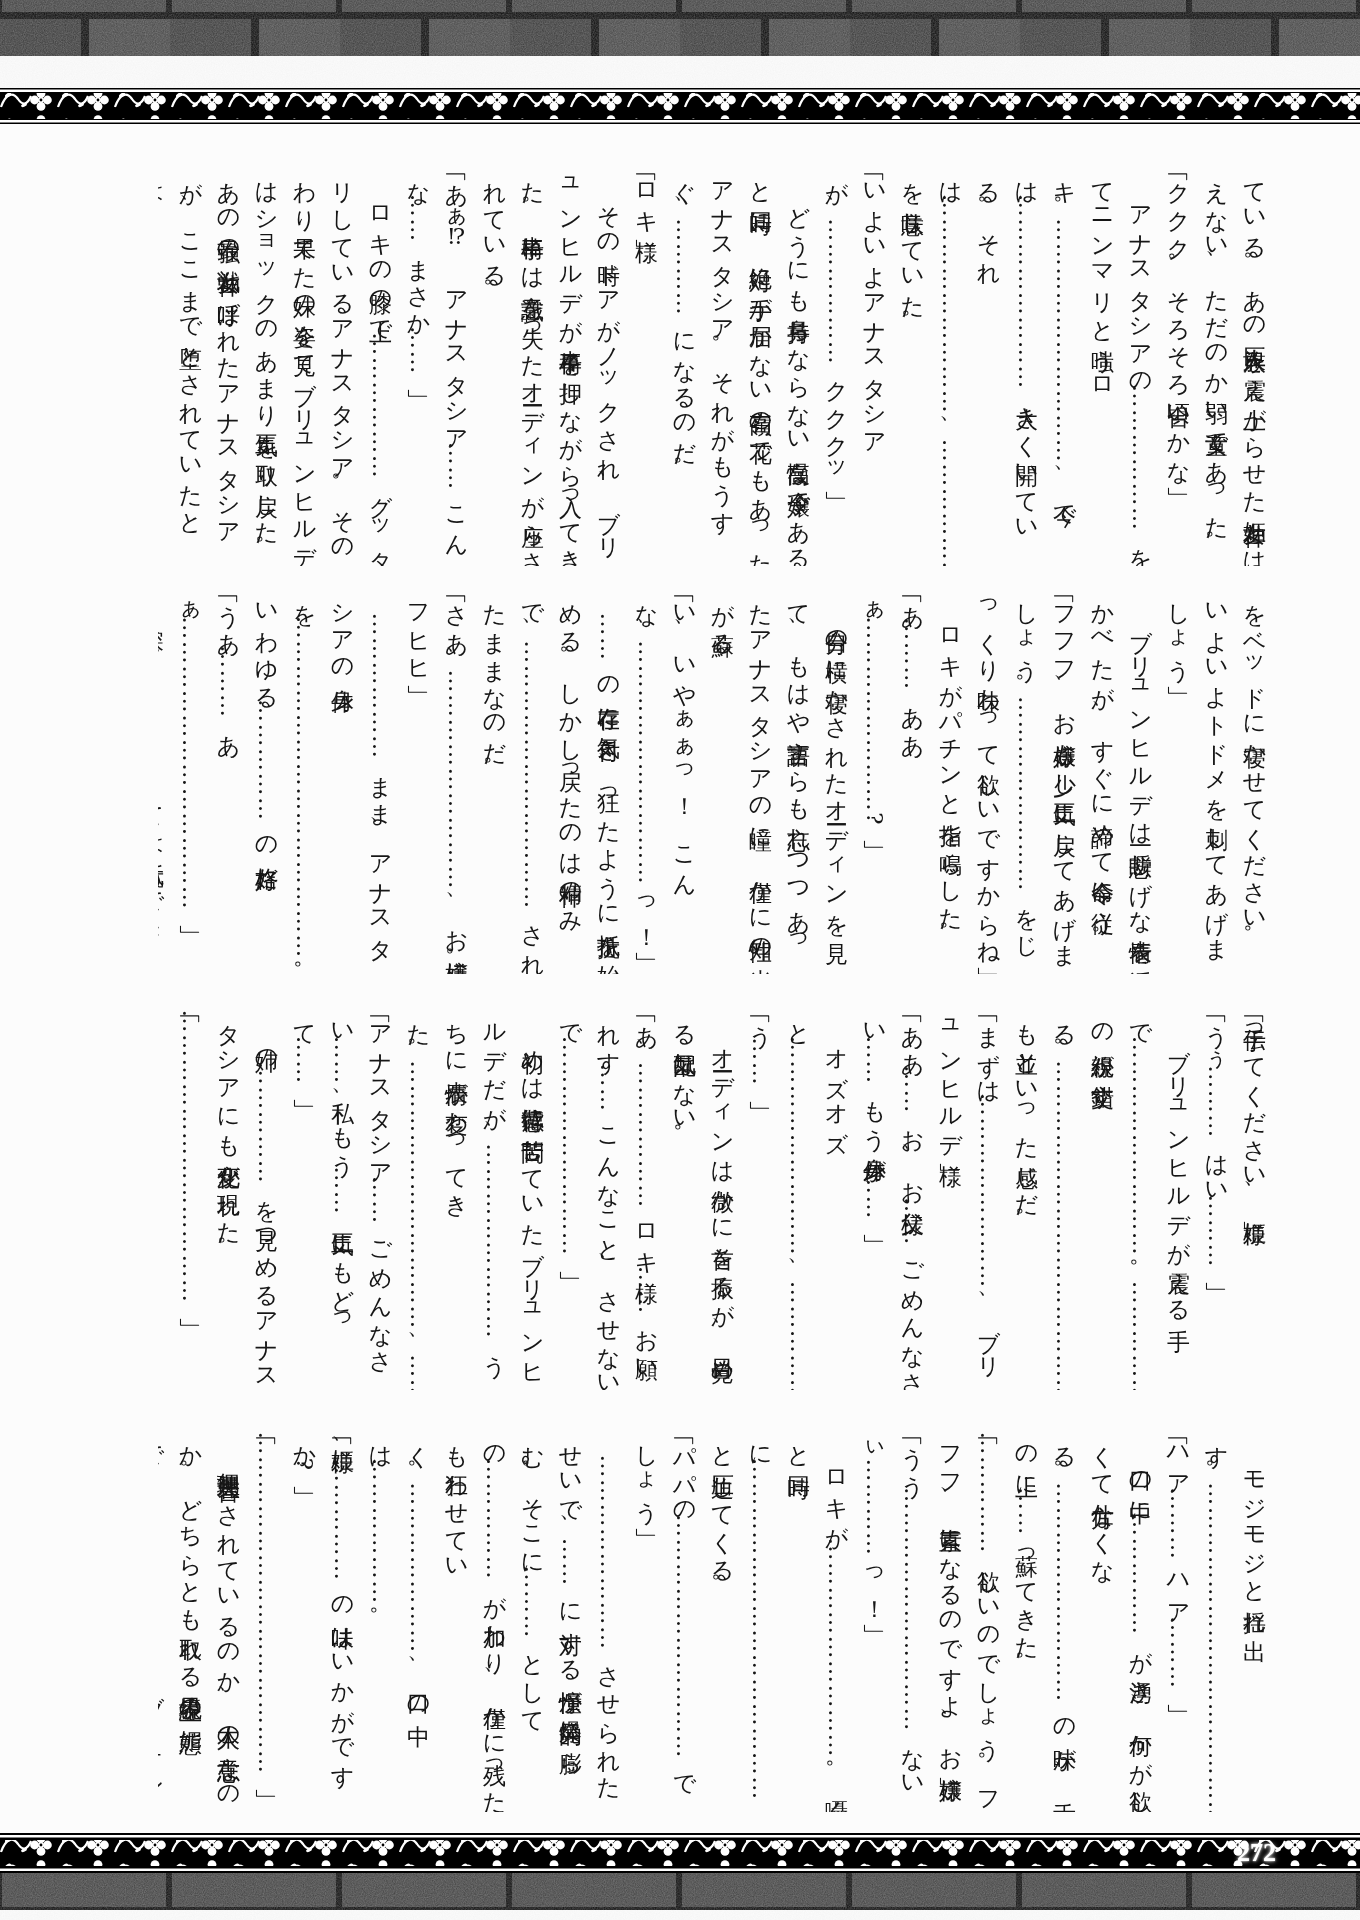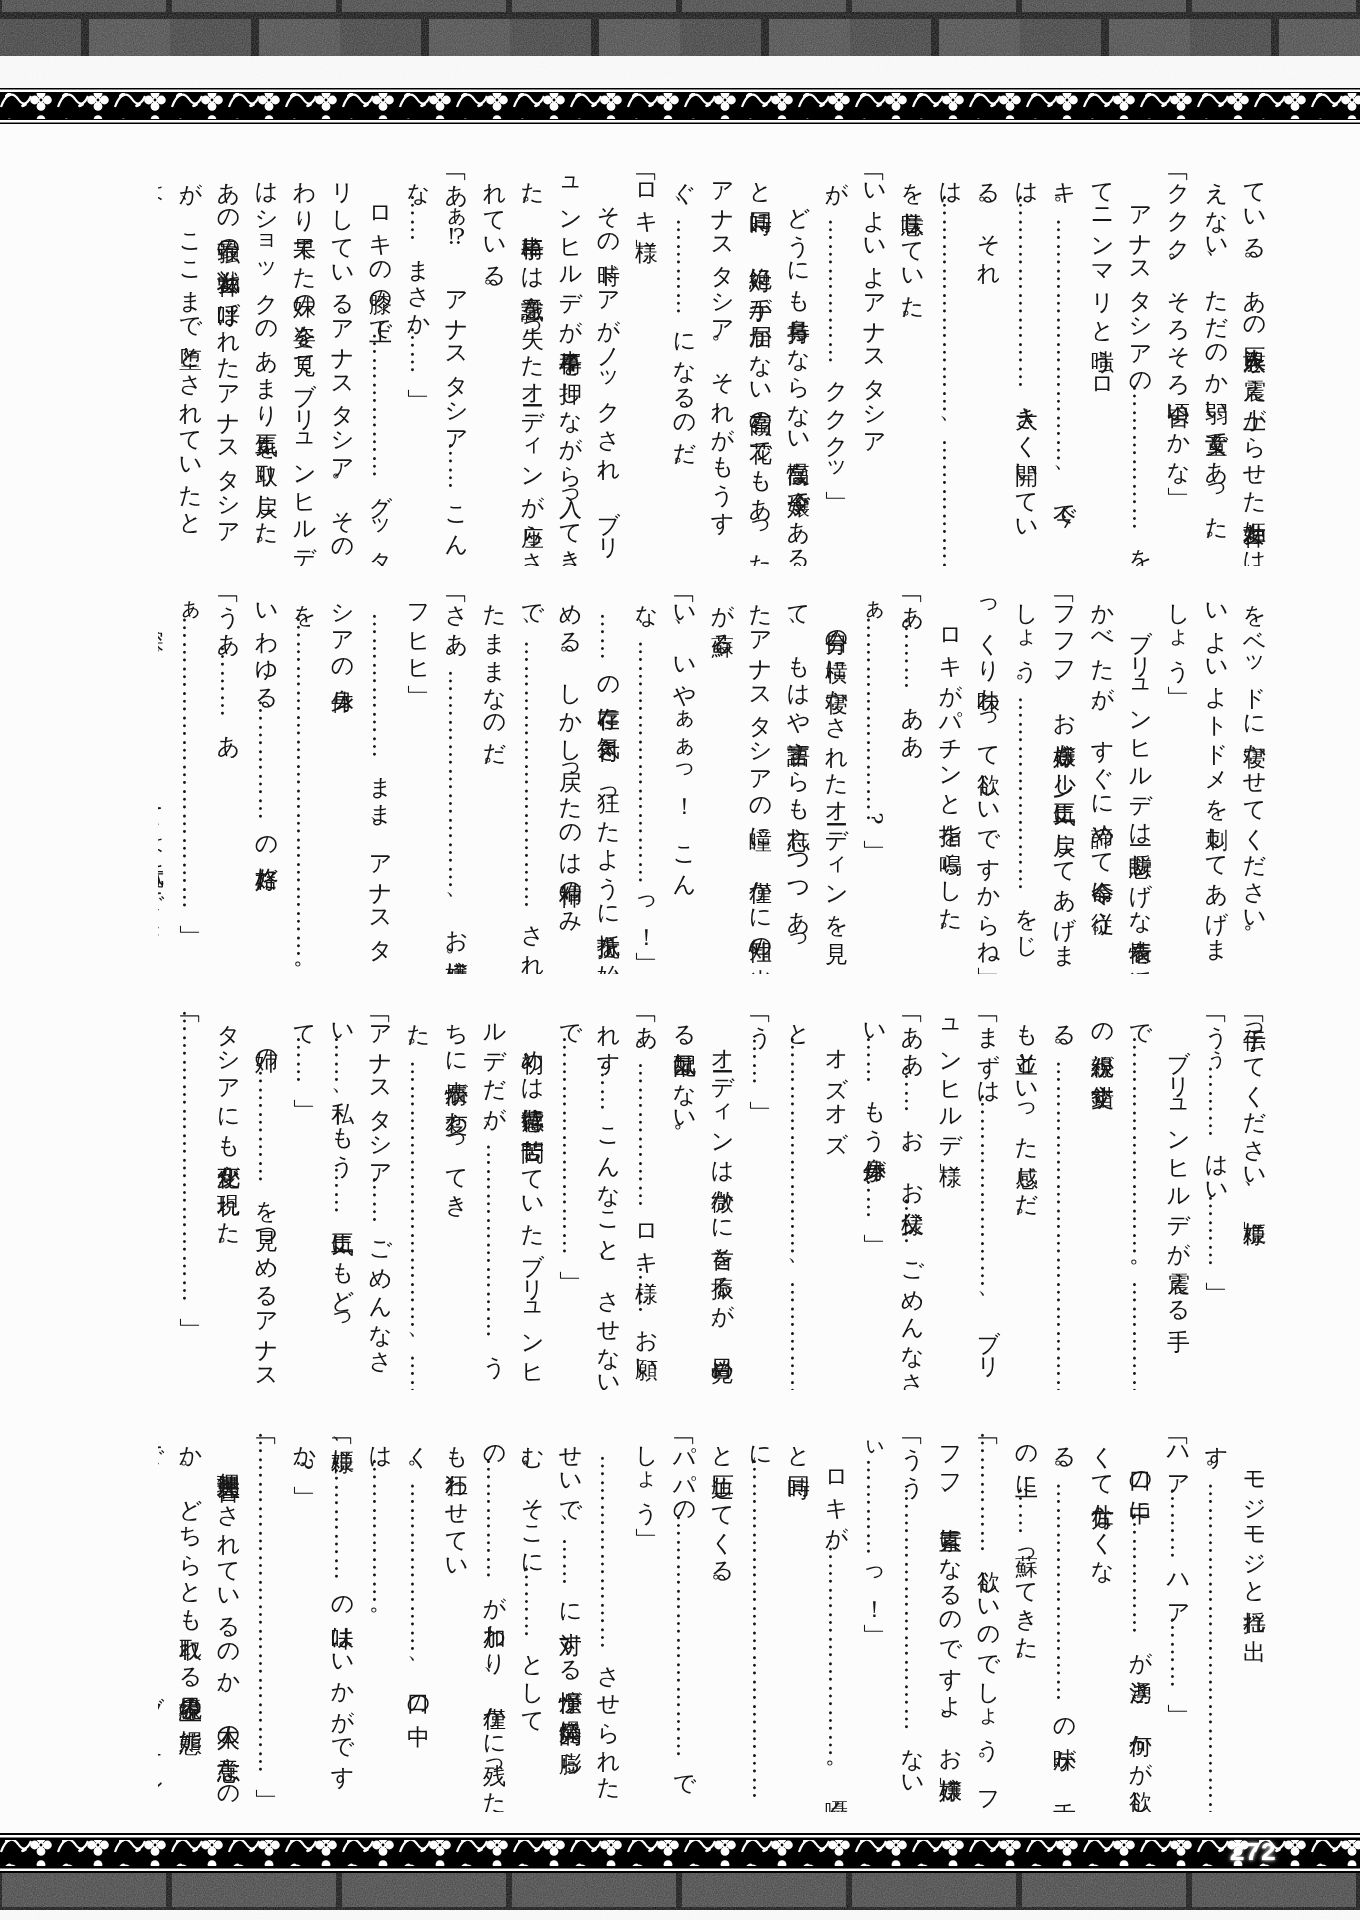--- a/index.html
+++ b/index.html
@@ -19,21 +19,21 @@
     font-size:23px;line-height:38px;letter-spacing:1.5px;
     color:#161616;overflow:hidden;text-align:start;
   }
   .band p{margin:0;padding:0;}
   #band-1{top:166px;height:400px;}
   #band-2{top:588px;height:386px;}
   #band-3{top:1008px;height:382px;}
   #band-4{top:1430px;height:382px;}
   .page-number{
     position:absolute;top:1835px;right:84px;z-index:5;
-    color:#fff;font-family:Liberation Mono, monospace;
+    color:#fff;font-family:Liberation Serif, serif;
     font-size:26px;font-weight:bold;line-height:36px;
     text-shadow:0 0 5px rgba(255,255,255,.9),0 0 2px #fff;
   }
 </style>
 </head>
 <body>
 
 <div class="page">
 
   <svg width="0" height="0" style="position:absolute" aria-hidden="true">

